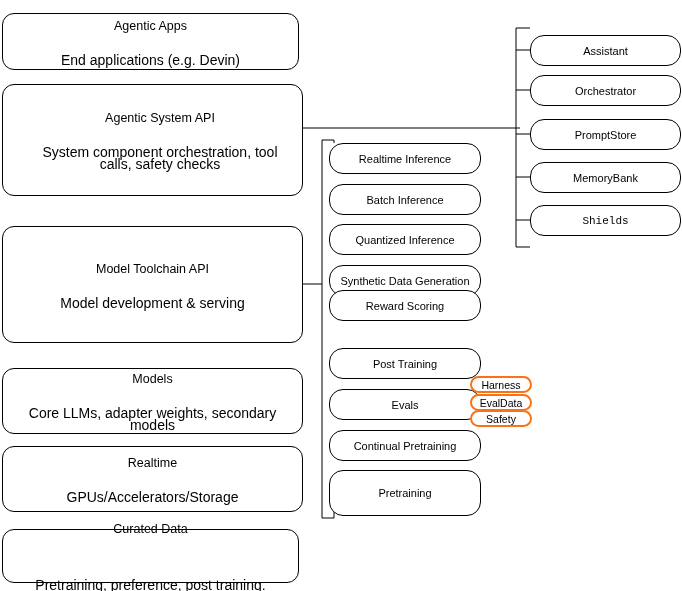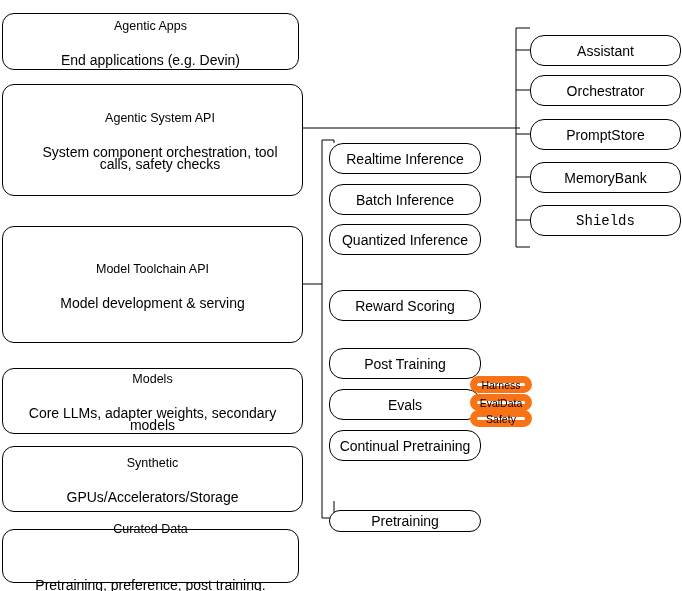--- a/index.html
+++ b/index.html
@@ -43,27 +43,27 @@
   .pill {
     position: absolute;
     box-sizing: border-box;
     border: 1px solid #000000;
     border-radius: 14px;
     background: #ffffff;
     display: flex;
     align-items: center;
     justify-content: center;
     text-align: center;
-    font-size: 14px;
+    font-size: 11px;
     line-height: 14px;
   }
   .mini-pill {
     position: absolute;
     box-sizing: border-box;
-    border: 7px solid #f97316;
+    border: 2px solid #f97316;
     border-radius: 12px;
     background: #ffffff;
     display: flex;
     align-items: center;
     justify-content: center;
     text-align: center;
     font-size: 10.5px;
     line-height: 12px;
     z-index: 5;
   }
@@ -114,21 +114,21 @@
     <div class="layer-title">Model Toolchain API</div>
     <div class="layer-sub">Model development &amp; serving</div>
   </div>
 
   <div class="layer-box" style="left:2px; top:368px; width:301px; height:66px;">
     <div class="layer-title">Models</div>
     <div class="layer-sub">Core LLMs, adapter weights, secondary models</div>
   </div>
 
   <div class="layer-box" style="left:2px; top:446px; width:301px; height:66px;">
-    <div class="layer-title">Synthetic</div>
+    <div class="layer-title">Realtime</div>
     <div class="layer-sub">GPUs/Accelerators/Storage</div>
   </div>
 
   <div class="layer-box" style="left:2px; top:529px; width:297px; height:54px;gap:22px;">
     <div class="layer-title">Curated Data</div>
     <div class="layer-sub">Pretraining, preference, post training.</div>
   </div>
 
   <div class="pill" style="left:530px; top:35px; width:151px; height:31px;">
     <span>Assistant</span>
@@ -148,33 +148,36 @@
 
   <div class="pill" style="left:329px; top:143px; width:152px; height:31px;">
     <span>Realtime Inference</span>
   </div>
   <div class="pill" style="left:329px; top:184px; width:152px; height:31px;">
     <span>Batch Inference</span>
   </div>
   <div class="pill" style="left:329px; top:224px; width:152px; height:31px;">
     <span>Quantized Inference</span>
   </div>
+  <div class="pill" style="left:329px; top:265px; width:152px; height:31px;">
+    <span>Synthetic Data Generation</span>
+  </div>
   <div class="pill" style="left:329px; top:290px; width:152px; height:31px;">
     <span>Reward Scoring</span>
   </div>
   <div class="pill" style="left:329px; top:348px; width:152px; height:31px;">
     <span>Post Training</span>
   </div>
   <div class="pill" style="left:329px; top:430px; width:152px; height:31px;">
     <span>Continual Pretraining</span>
   </div>
   <div class="pill" style="left:329px; top:389px; width:152px; height:31px;">
     <span>Evals</span>
   </div>
-  <div class="pill" style="left:329px; top:470px; width:152px; height:22px;margin-top:40px;">
+  <div class="pill" style="left:329px; top:470px; width:152px; height:46px;">
     <span>Pretraining</span>
   </div>
 
   <div class="mini-pill" style="left:470px; top:376px; width:62px; height:17px;">
     <span>Harness</span>
   </div>
   <div class="mini-pill" style="left:470px; top:394px; width:62px; height:17px;">
     <span>EvalData</span>
   </div>
   <div class="mini-pill" style="left:470px; top:410px; width:62px; height:17px;">

